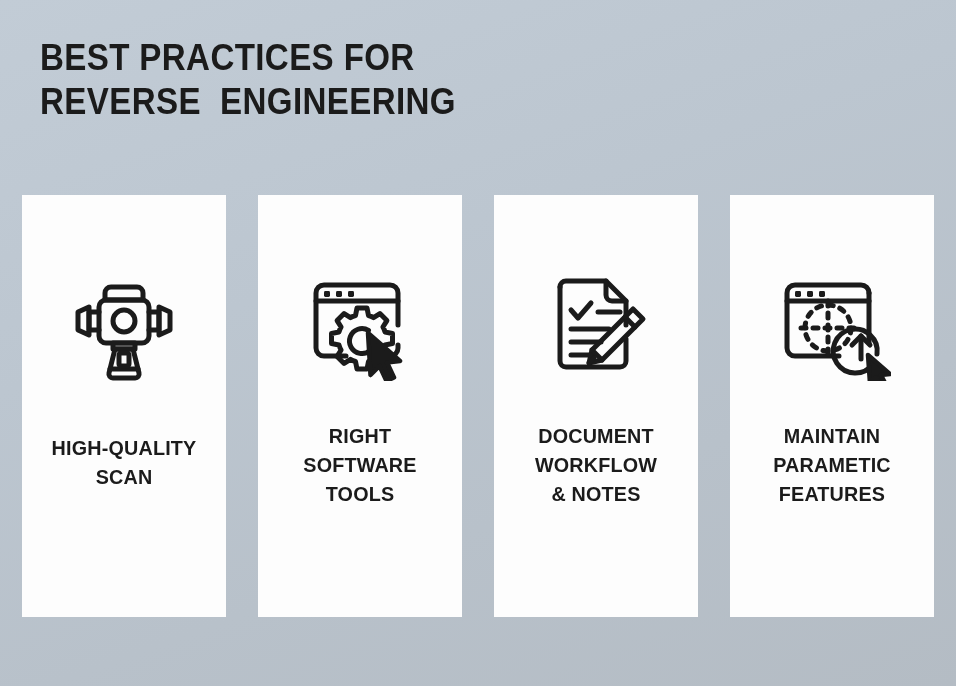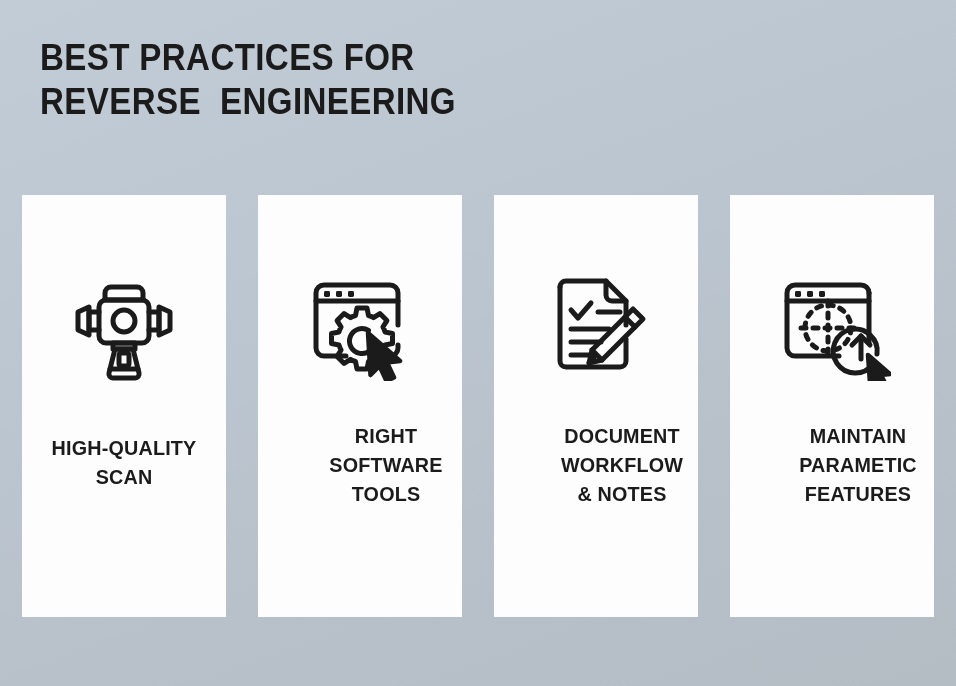--- a/index.html
+++ b/index.html
@@ -88,21 +88,21 @@
     line-height: 29px;
     letter-spacing: 0.2px;
     text-transform: uppercase;
   }
   .card-label .lbl-line {
     display: block;
     transform: scaleX(0.94);
   }
   
   .card[data-lines="2"] .card-label { top: 238px; }
-  .card[data-lines="3"] .card-label { top: 226px; padding-left: 26px; }
+  .card[data-lines="3"] .card-label { top: 226px; }
 </style>
 </head>
 <body>
 
 <div id="poster">
 
   <div id="title-block">
     <span class="title-line">BEST PRACTICES FOR</span>
     <span class="title-line">REVERSE  ENGINEERING</span>
   </div>

